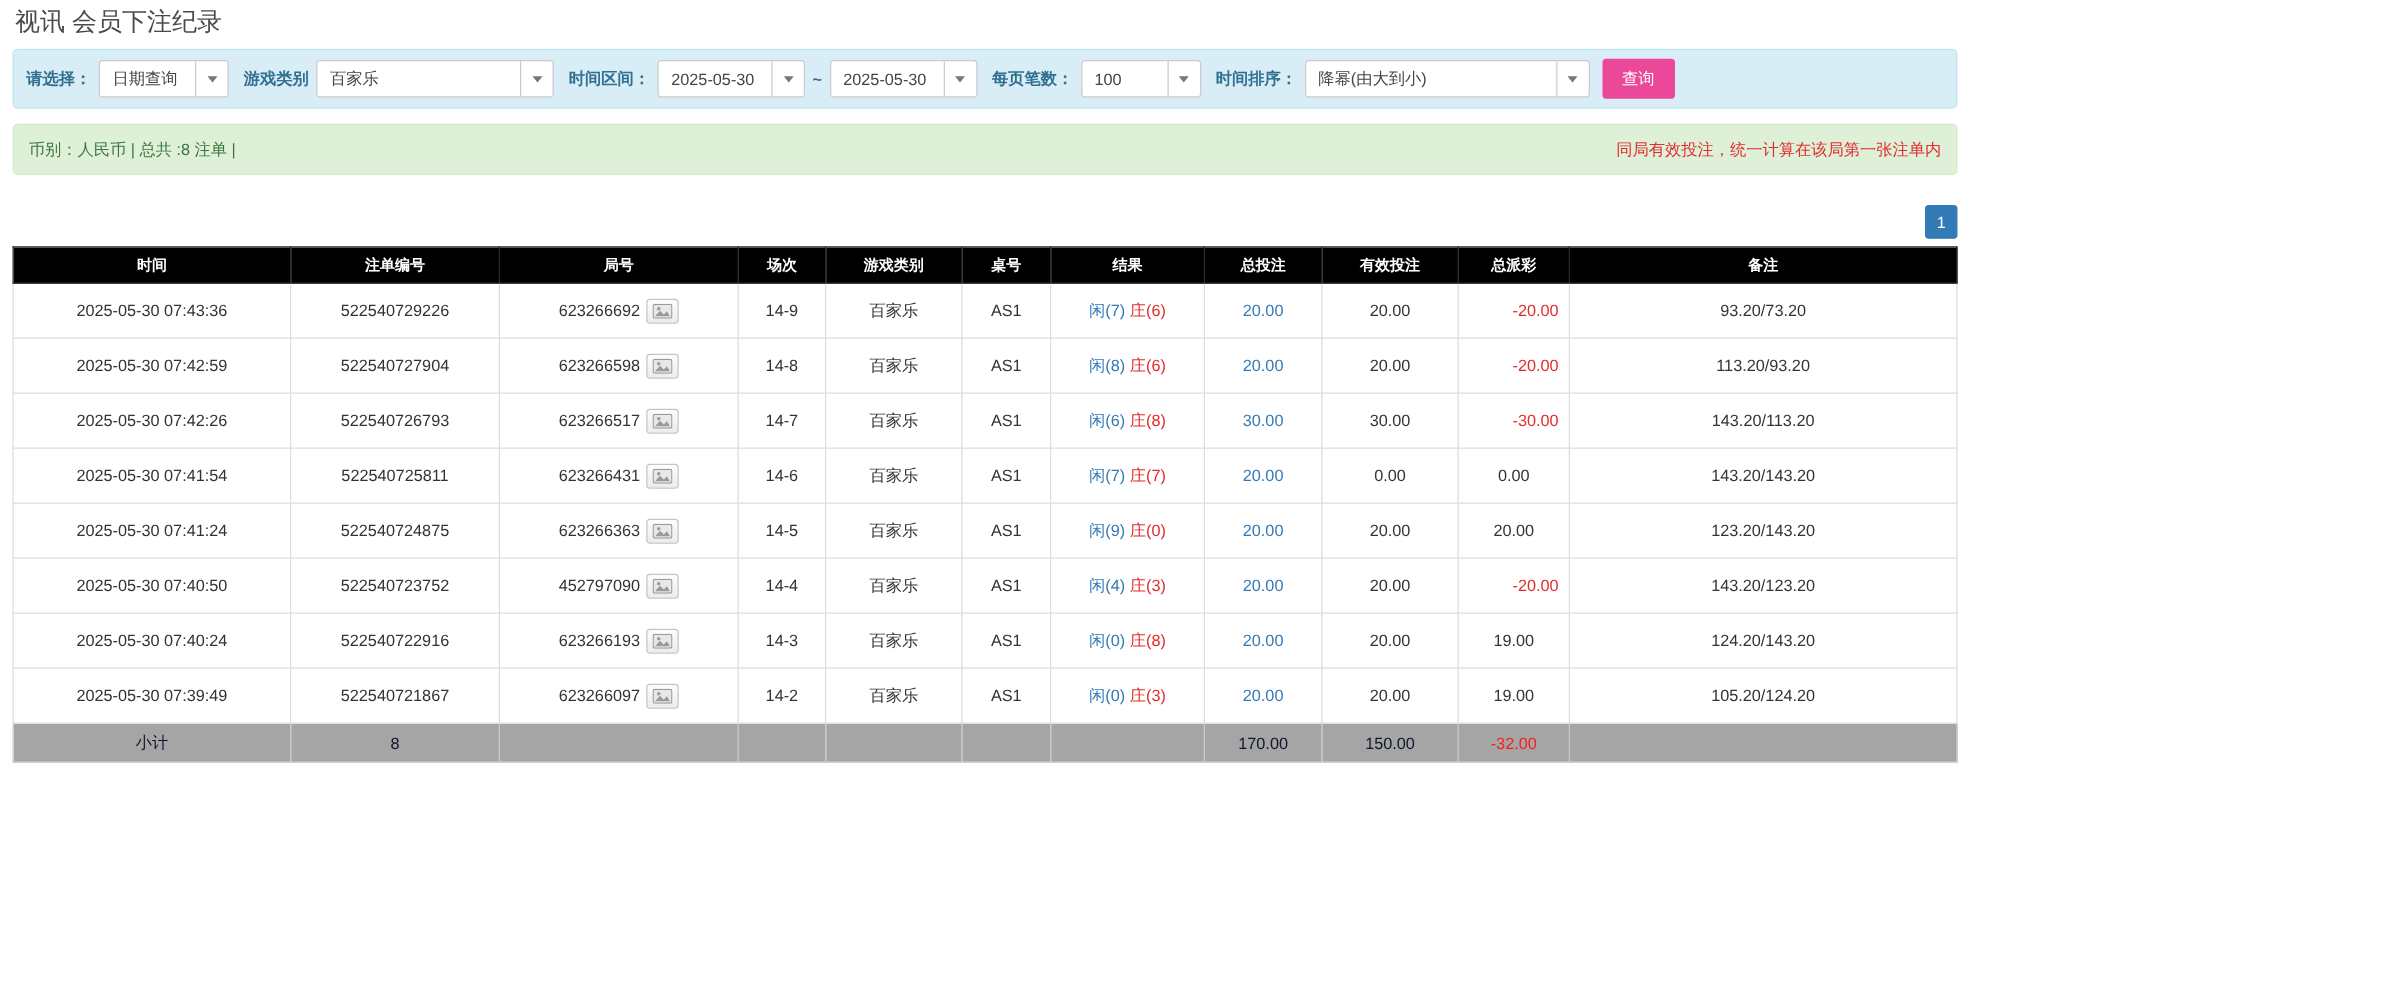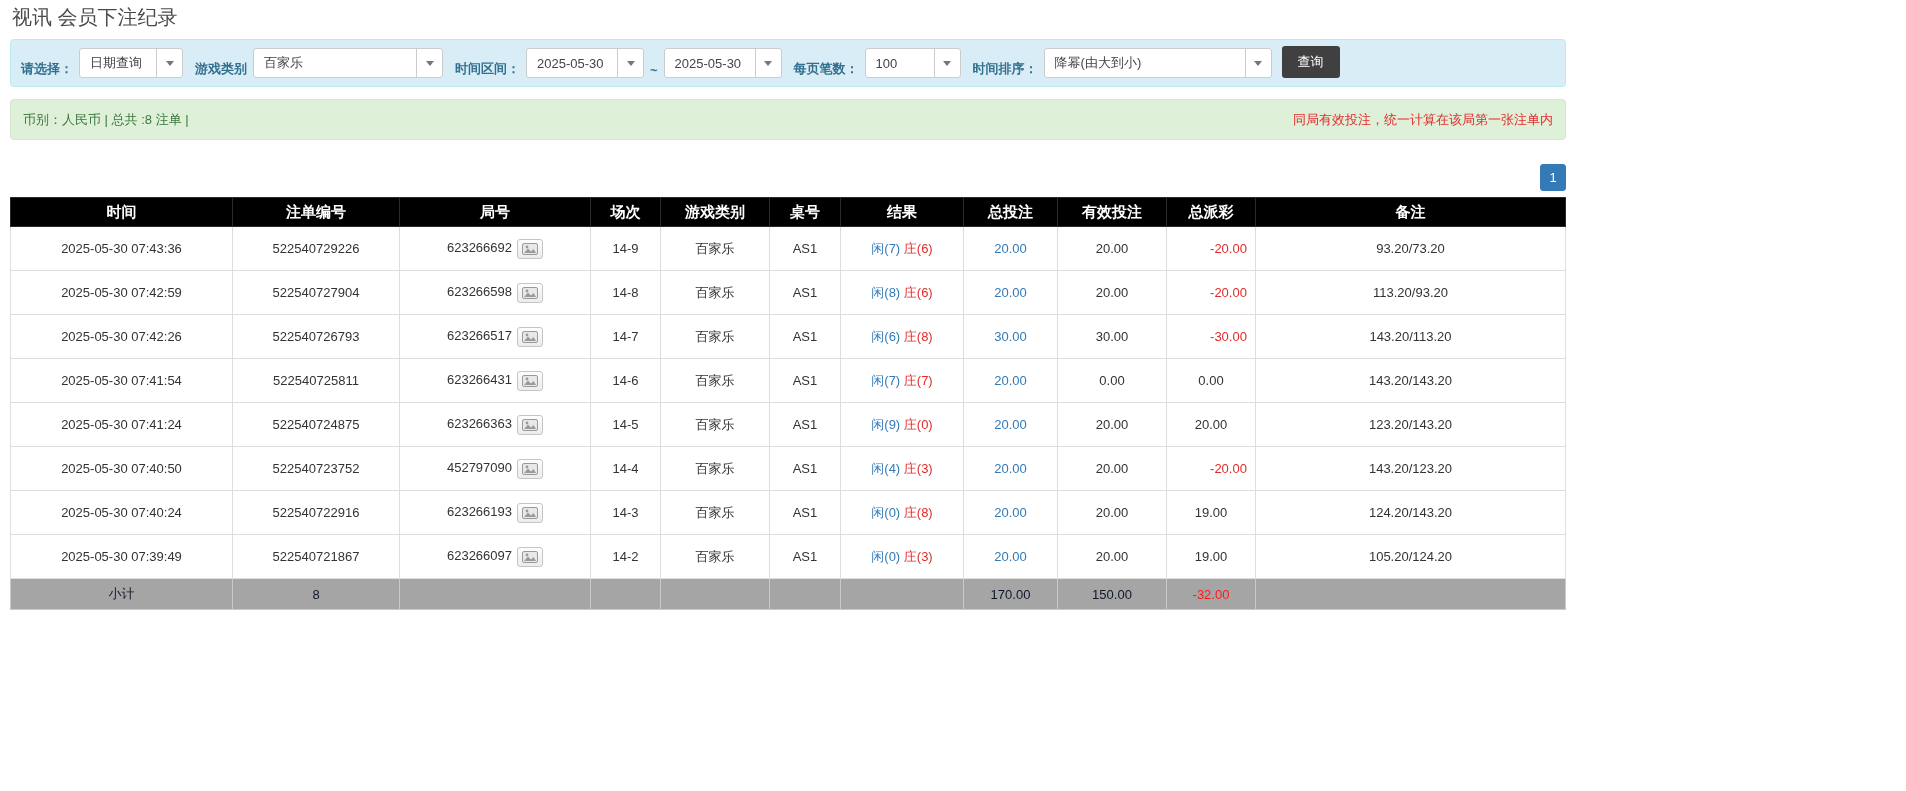--- a/index.html
+++ b/index.html
@@ -20,21 +20,21 @@
     font-weight: normal;
   }
 
   
   .filter-bar {
     background: #d9edf7;
     border: 1px solid #bce8f1;
     border-radius: 4px;
     padding: 8px 10px;
     display: flex;
-    align-items: flex-end;
+    align-items: center;
     gap: 6px;
     height: 48px;
   }
   .filter-label {
     color: #31708f;
     font-weight: bold;
     white-space: nowrap;
     margin-left: 6px;
   }
   .select {
@@ -58,21 +58,21 @@
     border-right: 4px solid transparent;
     border-top: 5px solid #777;
   }
   .w-select1 { width: 104px; }
   .w-select2 { width: 190px; }
   .w-date    { width: 118px; }
   .w-size    { width: 96px; }
   .w-sort    { width: 228px; }
   .tilde { color:#31708f; font-weight:bold; }
   .search-btn {
-    background: #404040;
+    background: #ec4899;
     color: #fff;
     border: none;
     border-radius: 3px;
     height: 32px;
     padding: 0 16px;
     font-size: 13px;
     margin-left: 4px;
     cursor: pointer;
     font-family: inherit;
   }
@@ -117,21 +117,21 @@
     width: 100%;
     border-collapse: collapse;
     table-layout: fixed;
   }
   thead th {
     background: #000;
     color: #fff;
     font-weight: bold;
     height: 29px;
     border: 1px solid #2a2a2a;
-    font-size: 15px;
+    font-size: 12px;
     text-align: center;
   }
   tbody td {
     background: #fff;
     border: 1px solid #ddd;
     height: 44px;
     text-align: center;
     color: #333;
     font-size: 13px;
     vertical-align: middle;

